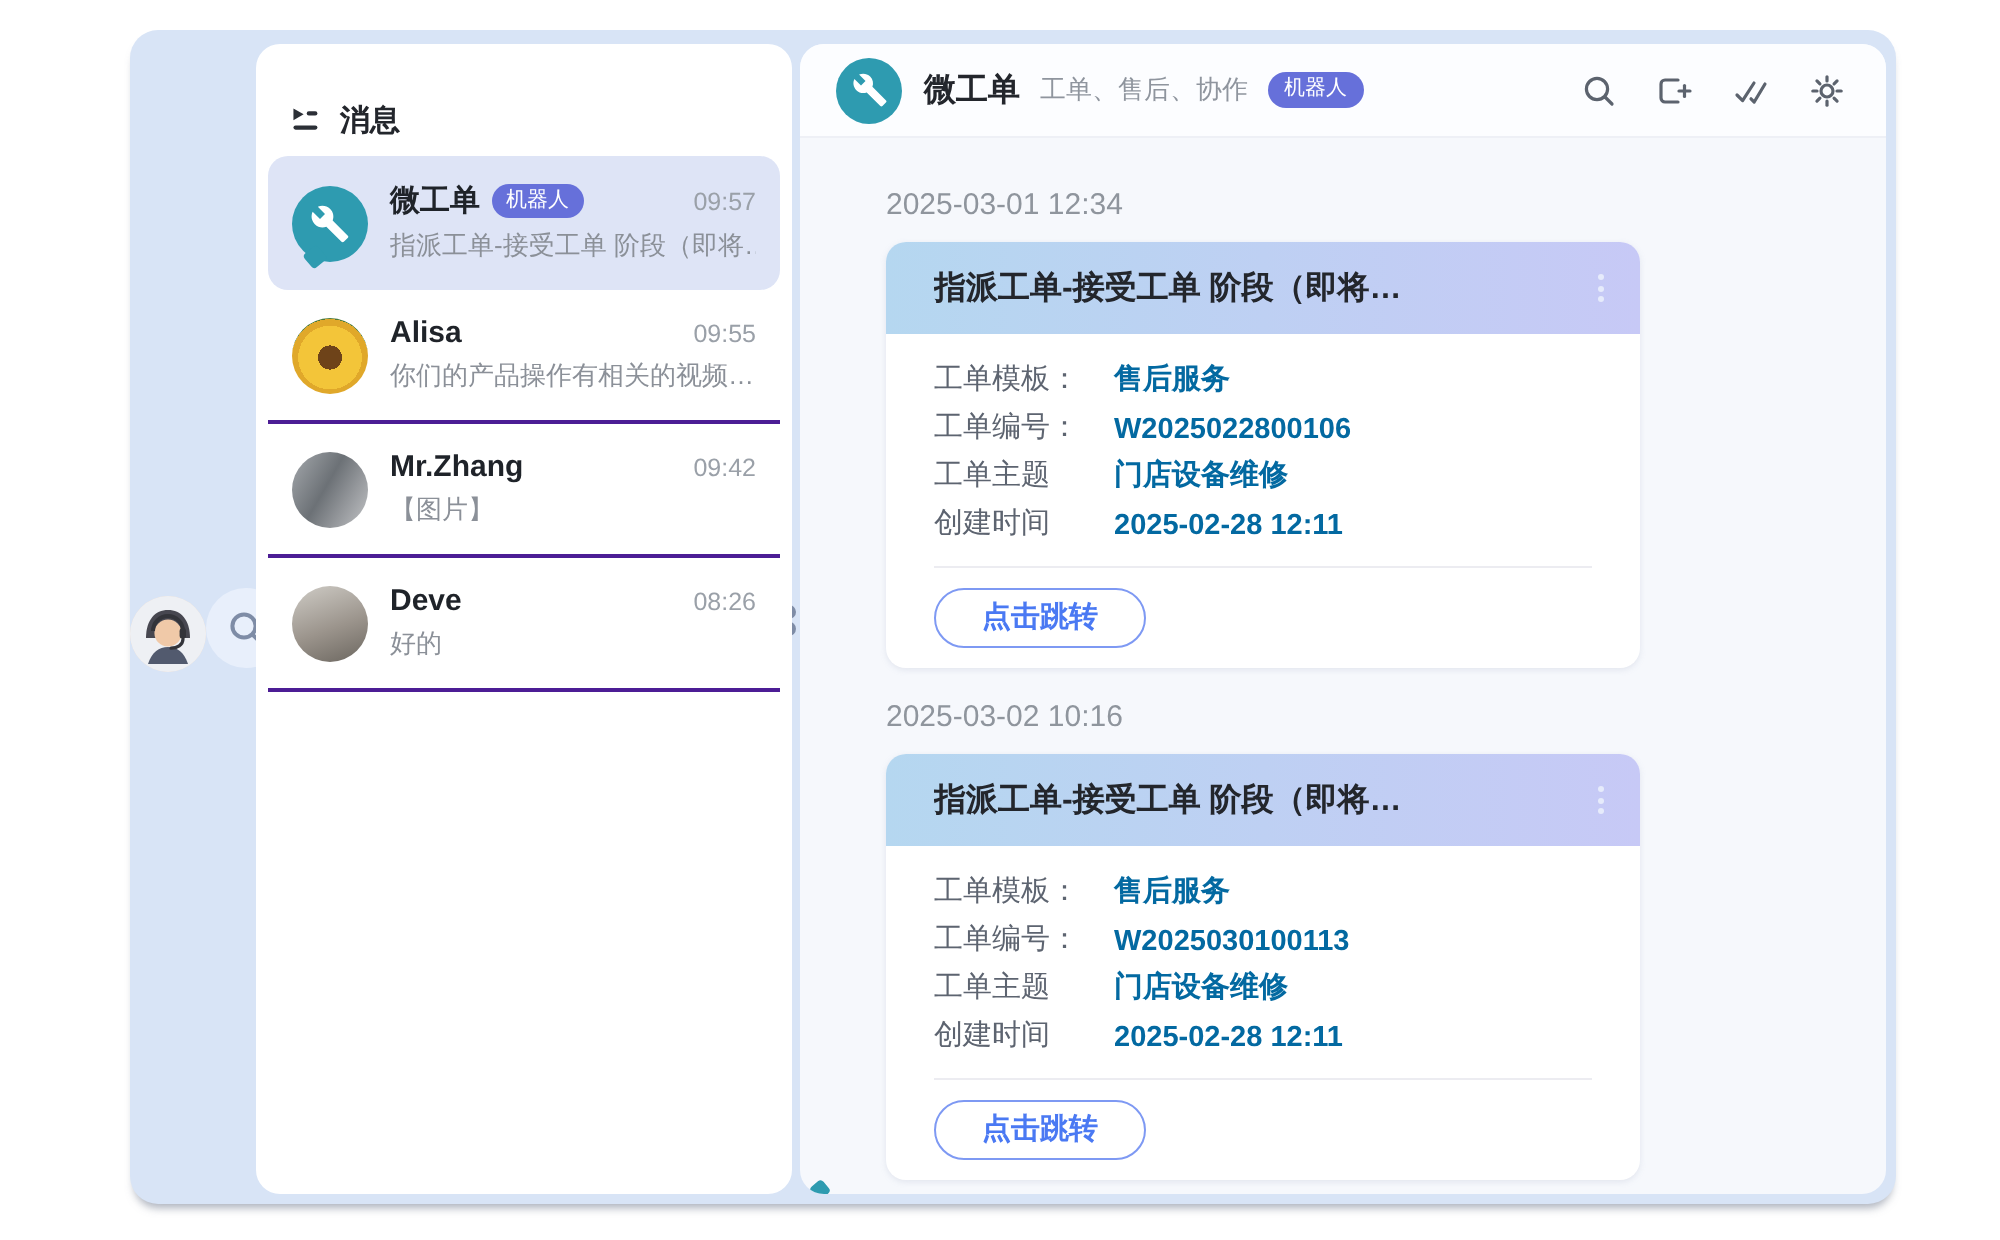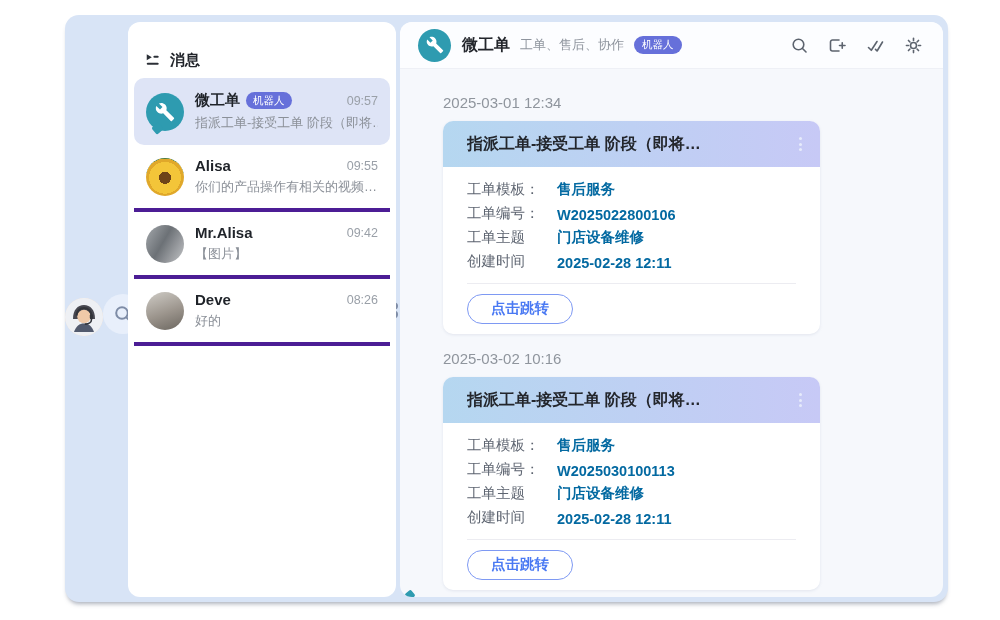--- a/index.html
+++ b/index.html
@@ -23,21 +23,21 @@
     justify-content:center; cursor:pointer; flex:none; margin-top:2px; }
   .rail-item.selected { background:#ffffff; margin-top:3px; }
   .rail-item svg, .rail-circle svg { display:block; }
 
   
   .msg-panel { position:absolute; left:63px; top:7px; width:268px; height:575px;
     background:#ffffff; border-radius:12px; overflow:hidden; }
   .msg-header { height:56px; display:flex; align-items:center; gap:9px; padding:20px 16px 0; }
   .msg-header .title { font-size:15px; font-weight:700; color:#23262c; }
   .msg-item { display:flex; align-items:center; gap:11px; height:67px; padding:0 12px; margin:0 6px;
-    cursor:pointer; border-bottom:4px solid #4c1d95; }
+    cursor:pointer; border-bottom:2px solid #4c1d95; }
   .msg-item.selected { background:#dee4f6; border-radius:10px; border-bottom:none; }
   .m-avatar { width:38px; height:38px; border-radius:50%; flex:none; position:relative; }
   .m-main { flex:1; min-width:0; }
   .m-top { display:flex; align-items:center; }
   .m-name { font-size:15px; font-weight:700; color:#1f2329; }
   .m-badge { margin-left:6px; background:#6670da; color:#fff; font-size:10.5px; line-height:1;
     padding:3px 7px 4px; border-radius:9px; flex:none; }
   .m-time { margin-left:auto; font-size:12.5px; color:#9aa0a8; flex:none; }
   .m-preview { margin-top:4px; font-size:13px; color:#8b9098; white-space:nowrap; overflow:hidden; }
 
@@ -224,21 +224,21 @@
           </div>
           <div class="m-preview">你们的产品操作有相关的视频…</div>
         </div>
       </div>
 
 
       <div class="msg-item">
         <div class="m-avatar av-road"></div>
         <div class="m-main">
           <div class="m-top">
-            <span class="m-name">Mr.Alisa</span>
+            <span class="m-name">Mr.Zhang</span>
             <span class="m-time">09:42</span>
           </div>
           <div class="m-preview">【图片】</div>
         </div>
       </div>
 
       <div class="msg-item">
         <div class="m-avatar av-portrait"></div>
         <div class="m-main">
           <div class="m-top">

